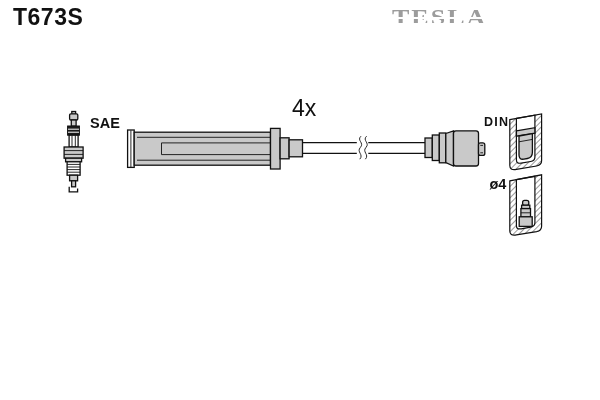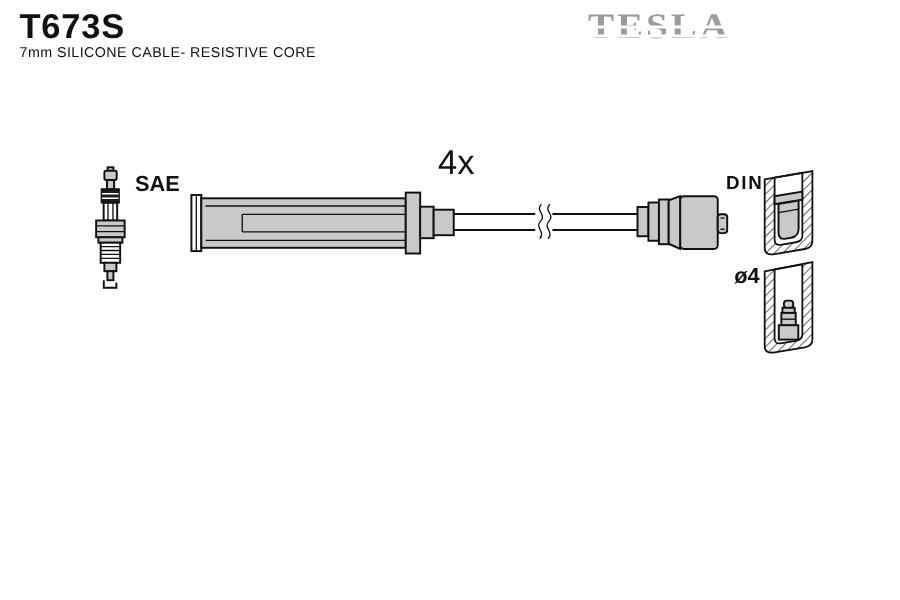--- a/index.html
+++ b/index.html
@@ -32,21 +32,20 @@
   .edge{fill:none;stroke:#111;stroke-width:1.2;}
   .lbl{font-family:"Liberation Sans",sans-serif;fill:#111;}
   .b{font-weight:bold;}
 </style>
 </head>
 <body>
 
 <div class="page">
 
   <div class="hdr-part">T673S</div>
-  <div class="hdr-sub">7mm SILICONE CABLE- RESISTIVE CORE</div>
 
   <div class="logo">
     <span class="logo-text">TESLA</span>
     <i class="stripe" style="top:11px"></i>
     <i class="stripe" style="top:17px"></i>
   </div>
 
   <svg width="600" height="400" viewBox="0 0 600 400">
     <defs>
       <pattern id="diaghatch" width="4" height="4" patternUnits="userSpaceOnUse" patternTransform="rotate(45)">

